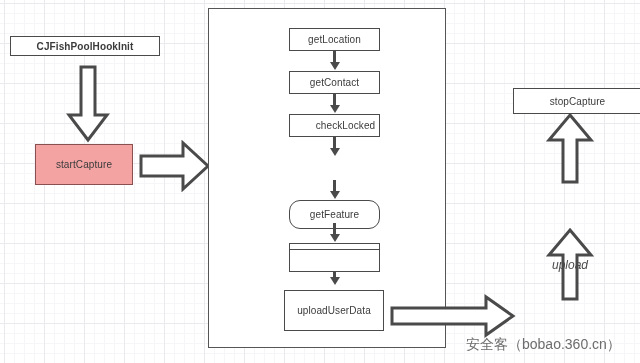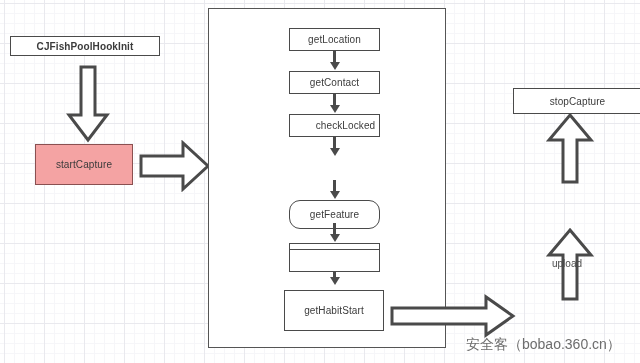--- a/index.html
+++ b/index.html
@@ -82,23 +82,24 @@
   }
   .block-arrow svg polygon {
     fill: #ffffff;
     stroke: #4a4a4a;
     stroke-width: 3;
     stroke-linejoin: miter;
   }
 
   .edge-label {
     position: absolute;
-    font-size: 10px;
+    font-size: 12px;
     color: #4b4b4b;
     white-space: nowrap;
+    font-style: italic;
   }
 
   .watermark {
     position: absolute;
     font-size: 14px;
     color: #6d6d6d;
     white-space: nowrap;
     font-family: Liberation Sans, sans-serif;
   }
 </style>
@@ -153,21 +154,21 @@
 
   <div class="node" style="left:289px; top:243px; width:91px; height:23px;">
     <span>getLocation</span>
   </div>
   <div class="thin-arrow" style="left:333px; top:266px; height:12px;"></div>
 
   <div class="node" style="left:289px; top:248px; width:91px; height:23px; top:249px;"></div>
 
 
   <div class="node" style="left:284px; top:290px; width:100px; height:41px;">
-    <span>getHabitStart</span>
+    <span>uploadUserData</span>
   </div>
 
   <div class="node" style="left:513px; top:88px; width:129px; height:26px;">
     <span>stopCapture</span>
   </div>
 
   <div class="block-arrow" style="left:546px; top:112px; width:48px; height:72px;">
     <svg viewBox="0 0 48 72" preserveAspectRatio="none">
       <polygon points="24,3 45,28 31,28 31,70 17,70 17,28 3,28"></polygon>
     </svg>

